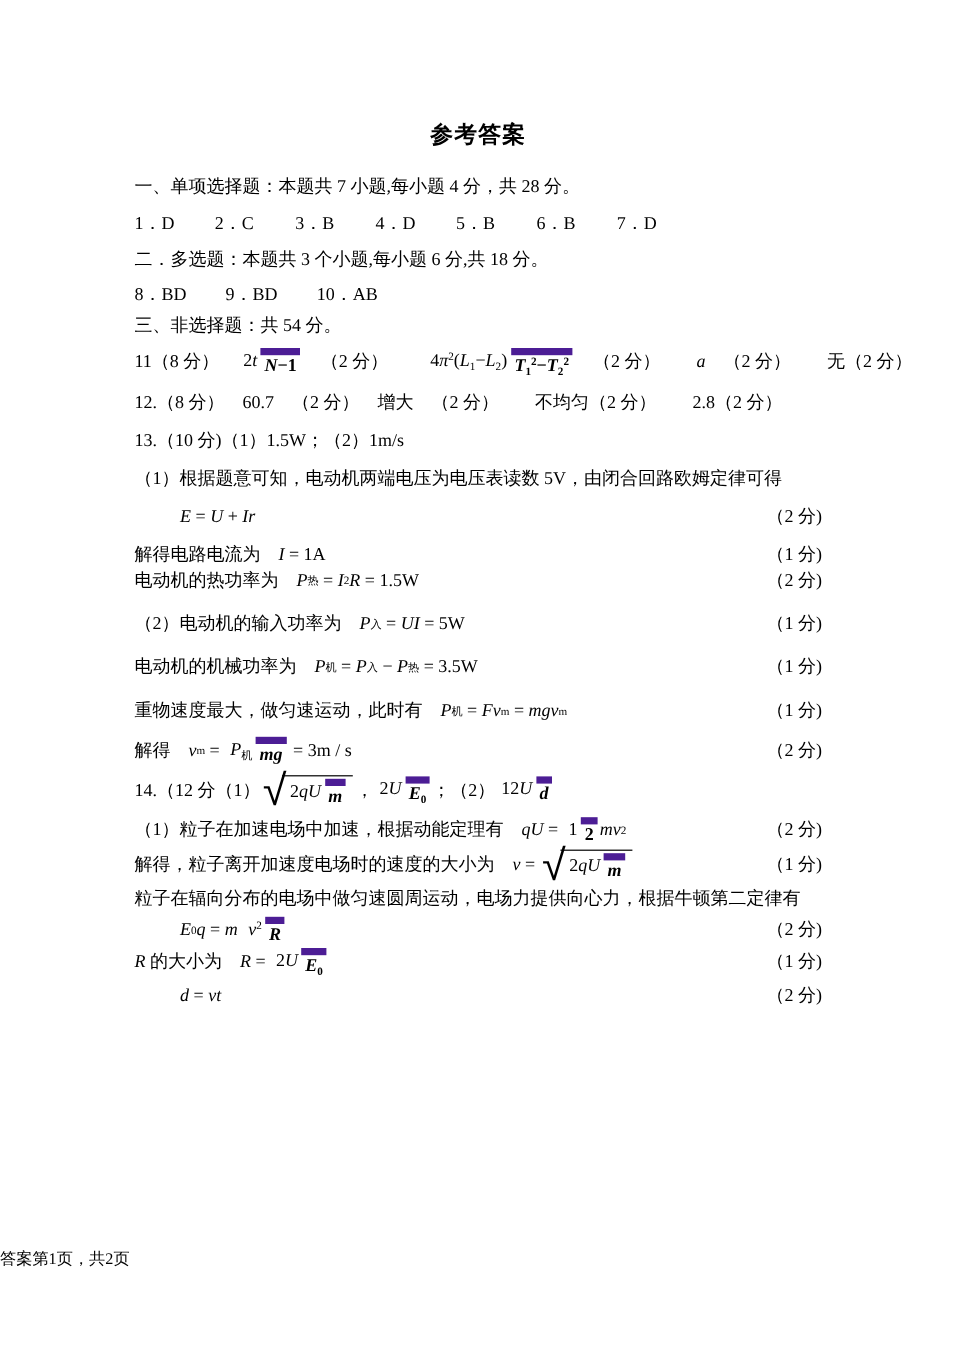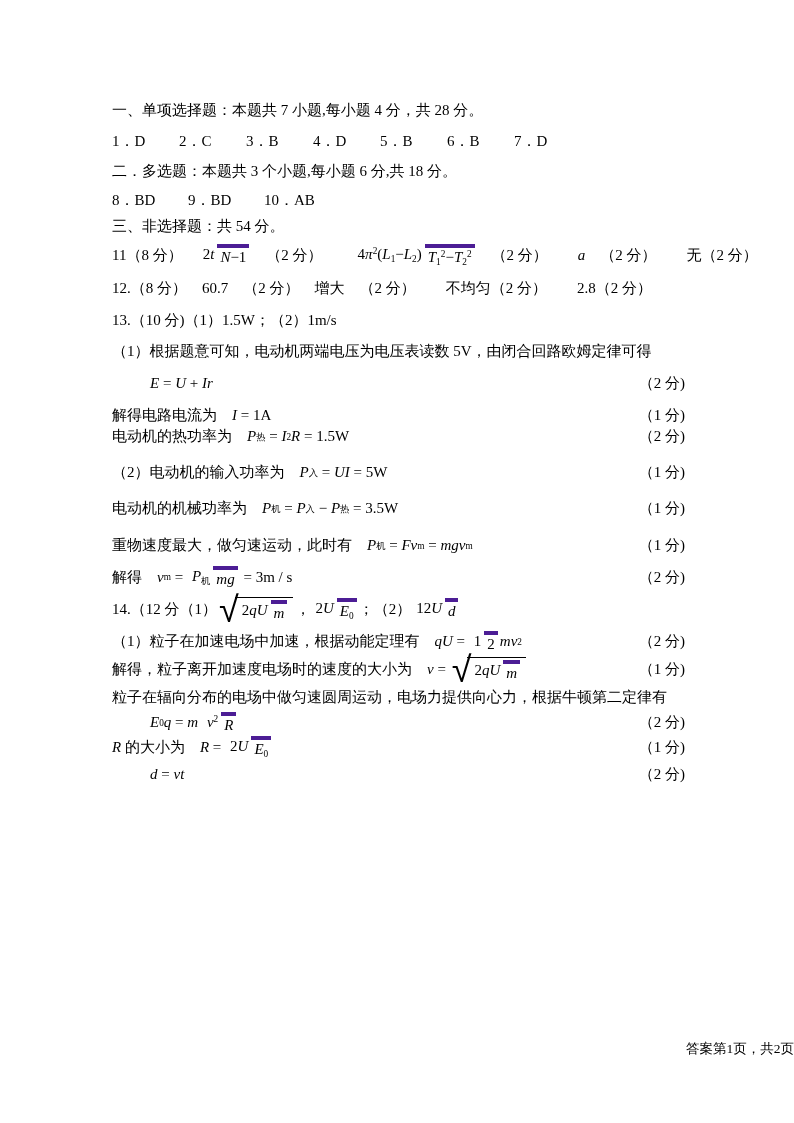--- a/index.html
+++ b/index.html
@@ -24,39 +24,40 @@
   .w67{width:67px;}
   .w76{width:76px;}
   sub,sup{font-size:0.62em;line-height:0;}
   sub{vertical-align:-0.35em;}
   sup{vertical-align:0.5em;}
   .frac{
     display:inline-flex;align-items:center;
     vertical-align:middle;margin:0 2px;text-align:center;
   }
   .frac .fn{display:block;line-height:1.15;padding:0 3px 1px 3px;}
-  .frac .fd{display:block;line-height:1.15;padding:1px 3px 0 3px;border-top:4px solid #4c1d95;}
+  .frac .fd{display:block;line-height:1.15;padding:1px 3px 0 3px;border-top:6px solid #4c1d95;font-weight:bold;}
   .sqrt{display:inline-flex;align-items:center;vertical-align:middle;margin:0 2px;}
   .sqrt-sym{
     font-family:"DejaVu Sans",sans-serif;font-size:36px;line-height:30px;
     font-weight:200;margin-right:-4px;
   }
   .sqrt-body{border-top:1.5px solid #000;padding:2px 4px 0 2px;display:inline-flex;align-items:center;}
   .footer{
-    position:absolute;left:0;right:0;top:1038px;text-align:right;
+    position:absolute;left:0;right:0;top:1038px;text-align:left;
     font-size:13.5px;color:#000;
   }
   i{font-style:italic;}
 </style>
 </head>
 <body>
 
 <div class="page">
   <div class="content">
 
+    <div class="title">参考答案</div>
 
     <div class="line" style="margin-bottom:10px">
       <span class="tx">一、单项选择题：本题共 7 小题,每小题 4 分，共 28 分。</span>
     </div>
 
     <div class="mcq" style="margin-bottom:9px">
       <span class="mcq-item w67">1．D</span>
       <span class="mcq-item w67">2．C</span>
       <span class="mcq-item w67">3．B</span>
       <span class="mcq-item w67">4．D</span>

